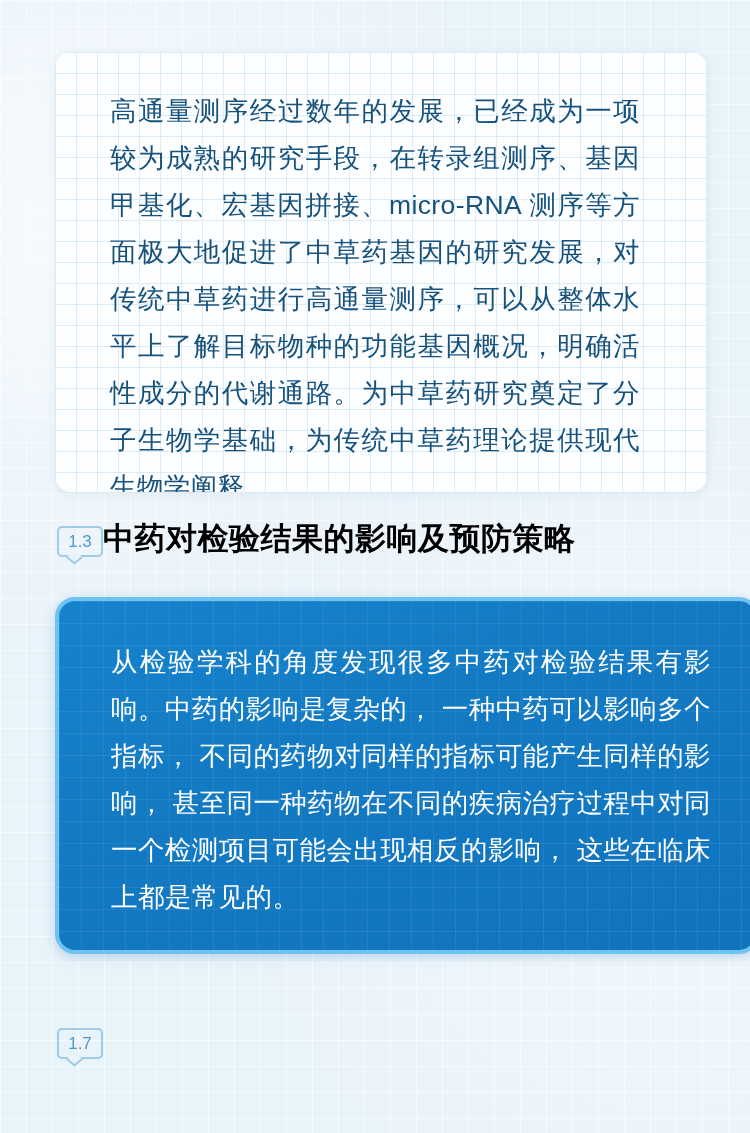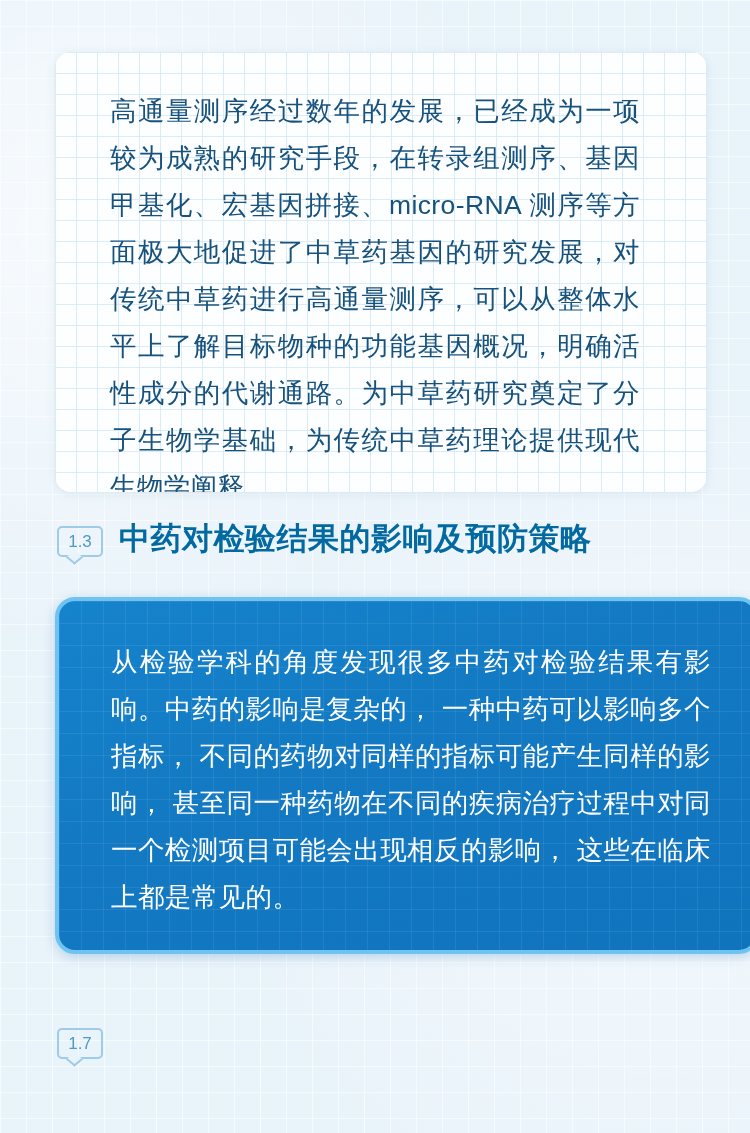--- a/index.html
+++ b/index.html
@@ -70,21 +70,20 @@
     text-align: justify;
     text-justify: inter-ideograph;
     font-family: "Liberation Sans", sans-serif;
   }
 
   
   .heading {
     position: absolute;
     display: flex;
     align-items: flex-start;
-    gap: 16px;
   }
   .heading.h13 { left: 57px; top: 517px; }
   .heading.h14 { left: 57px; top: 1019px; }
 
   .num-badge {
     position: relative;
     box-sizing: border-box;
     min-width: 46px;
     height: 31px;
     border: 2px solid #9ecbe6;
@@ -106,21 +105,21 @@
     height: 9px;
     background: #e9f3fa;
     border-right: 2px solid #9ecbe6;
     border-bottom: 2px solid #9ecbe6;
     transform: rotate(45deg) skew(-6deg,-6deg);
   }
   .heading-text {
     font-size: 31px;
     line-height: 44px;
     font-weight: bold;
-    color: #0369a1;
+    color: #000000;
     letter-spacing: 0.5px;
   }
   .heading-text .line2 { display: block; }
 
   
   .blue-card {
     position: absolute;
     left: 55px;
     top: 597px;
     width: 704px;

